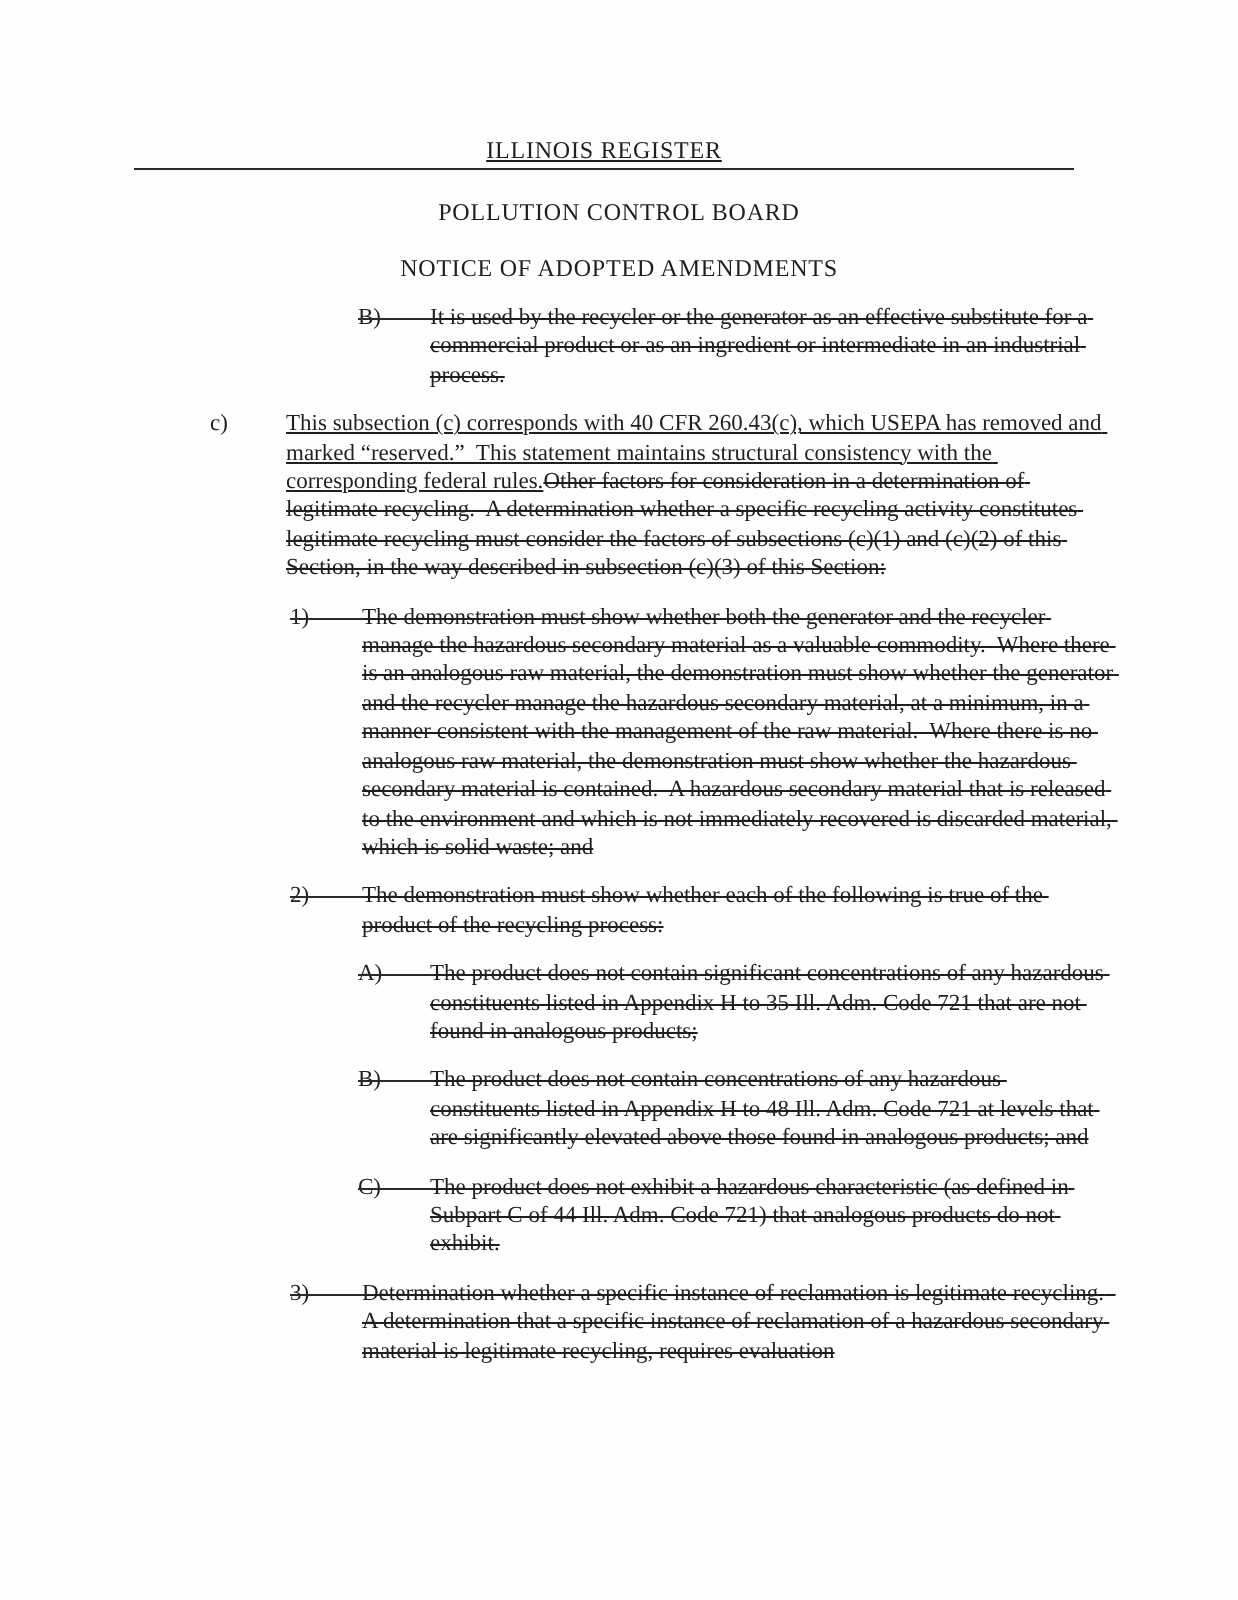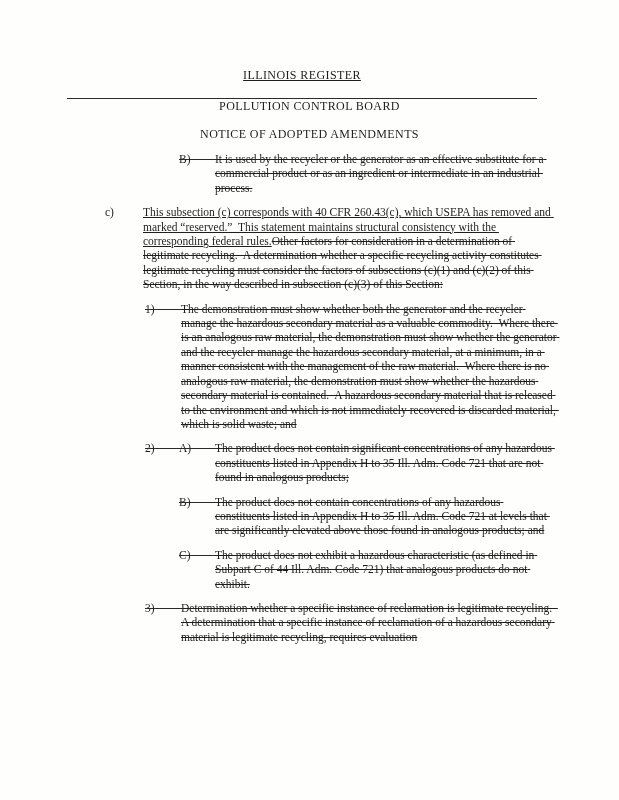--- a/index.html
+++ b/index.html
@@ -16,21 +16,21 @@
     box-sizing: border-box;
   }
   .masthead {
     position: absolute;
     top: 68px;
     left: 67px;
     width: 470px;
     text-align: center;
     font-size: 12px;
     letter-spacing: 0.4px;
-    padding-bottom: 16px;
+    padding-bottom: 2px;
     border-bottom: 1.6px solid #2b2b2b;
   }
   .masthead .masthead-title { text-decoration: underline; text-decoration-thickness: 1px; }
   .center-heading {
     position: absolute;
     left: 0;
     width: 100%;
     text-align: center;
     font-size: 12px;
     letter-spacing: 0.4px;
@@ -69,19 +69,19 @@
 <div class="page">
   <div class="masthead">
     <span class="masthead-title">ILLINOIS REGISTER</span>
   </div>
   <div class="center-heading agency">POLLUTION CONTROL BOARD</div>
   <div class="center-heading notice">NOTICE OF ADOPTED AMENDMENTS</div>
   <div class="items">
       <div class="item level-3"><span class="label struck">B)</span><span class="runs"><span class="run strike">It is used by the recycler or the generator as an effective substitute for a commercial product or as an ingredient or intermediate in an industrial process.</span></span></div>
       <div class="item level-1"><span class="label">c)</span><span class="runs"><span class="run underline">This subsection (c) corresponds with 40 CFR 260.43(c), which USEPA has removed and marked “reserved.”  This statement maintains structural consistency with the corresponding federal rules.</span><span class="run strike">Other factors for consideration in a determination of legitimate recycling.  A determination whether a specific recycling activity constitutes legitimate recycling must consider the factors of subsections (c)(1) and (c)(2) of this Section, in the way described in subsection (c)(3) of this Section:</span></span></div>
       <div class="item level-2"><span class="label struck">1)</span><span class="runs"><span class="run strike">The demonstration must show whether both the generator and the recycler manage the hazardous secondary material as a valuable commodity.  Where there is an analogous raw material, the demonstration must show whether the generator and the recycler manage the hazardous secondary material, at a minimum, in a manner consistent with the management of the raw material.  Where there is no analogous raw material, the demonstration must show whether the hazardous secondary material is contained.  A hazardous secondary material that is released to the environment and which is not immediately recovered is discarded material, which is solid waste; and</span></span></div>
-      <div class="item level-2"><span class="label struck">2)</span></div>
+      <div class="item level-2"><span class="label struck">2)</span><span class="runs"><span class="run strike">The demonstration must show whether each of the following is true of the product of the recycling process:</span></span></div>
       <div class="item level-3"><span class="label struck">A)</span><span class="runs"><span class="run strike">The product does not contain significant concentrations of any hazardous constituents listed in Appendix H to 35 Ill. Adm. Code 721 that are not found in analogous products;</span></span></div>
-      <div class="item level-3"><span class="label struck">B)</span><span class="runs"><span class="run strike">The product does not contain concentrations of any hazardous constituents listed in Appendix H to 35 Ill. Adm. Code 721 at levels that are significantly elevated above those found in analogous products; and</span></span></div>
+      <div class="item level-3"><span class="label struck">B)</span><span class="runs"><span class="run strike">The product does not contain concentrations of any hazardous constituents listed in Appendix H to 48 Ill. Adm. Code 721 at levels that are significantly elevated above those found in analogous products; and</span></span></div>
       <div class="item level-3"><span class="label struck">C)</span><span class="runs"><span class="run strike">The product does not exhibit a hazardous characteristic (as defined in Subpart C of 44 Ill. Adm. Code 721) that analogous products do not exhibit.</span></span></div>
       <div class="item level-2"><span class="label struck">3)</span><span class="runs"><span class="run strike">Determination whether a specific instance of reclamation is legitimate recycling.  A determination that a specific instance of reclamation of a hazardous secondary material is legitimate recycling, requires evaluation</span></span></div>
     </div>
 </div>
 
 </body></html>

